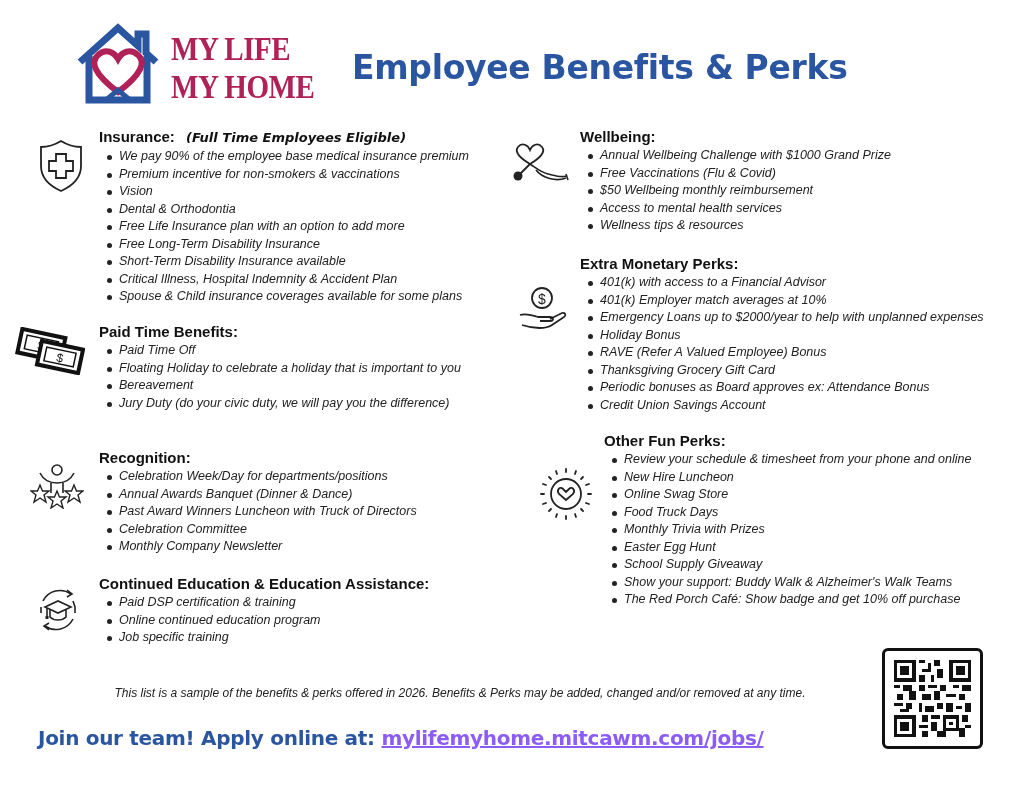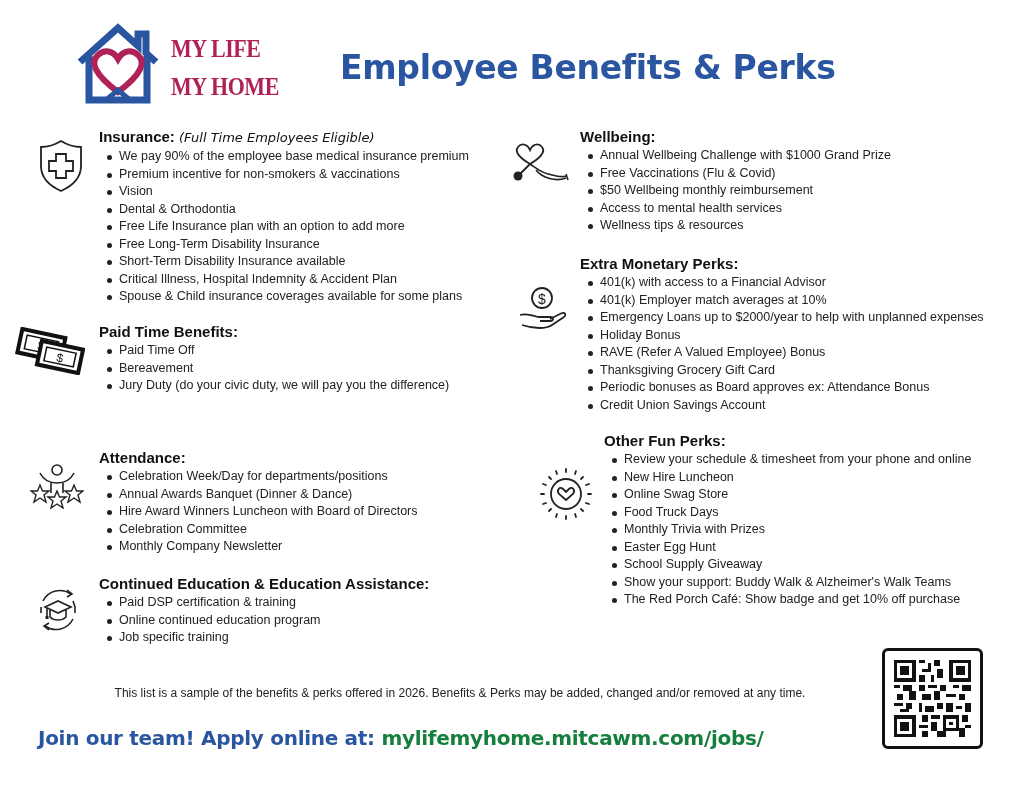--- a/index.html
+++ b/index.html
@@ -1,36 +1,36 @@
 <!DOCTYPE html>
 <html><head>
 <meta charset="utf-8">
 <style>
   * { box-sizing: border-box; margin: 0; padding: 0; }
   html, body { width: 1024px; height: 791px; background: #ffffff; overflow: hidden; }
   body { position: relative; font-family: "Liberation Sans", sans-serif; color: #1a1a1a; }
 
   .logo { position: absolute; left: 76px; top: 22px; width: 250px; height: 88px; }
   .logo-house { position: absolute; left: 0; top: 0; width: 84px; height: 84px; }
-  .logo-text { position: absolute; left: 95px; top: 8px; font-family: "Liberation Serif", "DejaVu Serif", serif; font-weight: bold; color: #b02257; font-size: 25px; line-height: 38px; letter-spacing: -0.5px; }
+  .logo-text { position: absolute; left: 95px; top: 8px; font-family: "Liberation Serif", "DejaVu Serif", serif; font-weight: bold; color: #b02257; font-size: 33px; line-height: 38px; letter-spacing: -0.5px; }
   .logo-text div { white-space: nowrap; transform: scaleX(0.88); transform-origin: left; }
 
-  .page-title { position: absolute; left: 340px; top: 48px; font-family: "DejaVu Sans", sans-serif; font-weight: bold; font-size: 33px; color: #2a55a0; white-space: nowrap; letter-spacing: -0.3px; }
+  .page-title { position: absolute; left: 352px; top: 48px; font-family: "DejaVu Sans", sans-serif; font-weight: bold; font-size: 33px; color: #2a55a0; white-space: nowrap; letter-spacing: -0.3px; }
 
   .section { position: absolute; }
   .section .icon { position: absolute; }
   .section h2 { font-family: "Liberation Sans", sans-serif; font-weight: bold; font-size: 15px; color: #111; white-space: nowrap; line-height: 18px; }
-  .section h2 .note { font-weight: normal; font-style: italic; font-size: 13px; font-family: "DejaVu Sans", sans-serif; }
-  .section ul { list-style: none; margin-left: 6px; margin-top: 1px; }
+  .section h2 .note { font-weight: bold; font-style: italic; font-size: 13px; font-family: "DejaVu Sans", sans-serif; margin-left: 7px; }
+  .section ul { list-style: none; margin-left: 6px; margin-top: 1px; font-style: italic; }
   .section li { position: relative; font-size: 12.5px; line-height: 17.5px; padding-left: 14px; white-space: nowrap; color: #222; }
   .section li::before { content: ""; position: absolute; left: 2px; top: 7px; width: 5px; height: 5px; background: #222; border-radius: 50%; }
 
-  .footer-note { position: absolute; left: 60px; top: 685px; width: 800px; text-align: center; font-size: 12px; line-height: 17px; color: #222; }
+  .footer-note { position: absolute; left: 60px; top: 685px; width: 800px; text-align: center; font-size: 12px; line-height: 17px; color: #222; font-style: italic; }
   .cta { position: absolute; left: 38px; top: 726px; font-family: "DejaVu Sans", sans-serif; font-weight: bold; font-size: 20px; color: #2a55a0; white-space: nowrap; letter-spacing: -0.3px; }
-  .cta a { color: #15803d; }
+  .cta a { color: #8b5cf6; text-decoration: underline; }
 
   .qr { position: absolute; left: 882px; top: 648px; width: 101px; height: 101px; border: 3px solid #111; border-radius: 6px; padding: 9px; background: #fff; }
 </style>
 </head>
 <body>
 
 <div class="logo">
   <svg class="logo-house" viewBox="0 0 84 84">
     <path d="M4 40 L42 6 L62 24 L62 12 L70 12 L70 31 L80 40" fill="none" stroke="#2a55a0" stroke-width="7" stroke-linejoin="miter"></path>
     <path d="M13 34 L13 78 L71 78 L71 34" fill="none" stroke="#2a55a0" stroke-width="7"></path>
@@ -73,39 +73,40 @@
     </g>
     <g transform="rotate(12 45 30)">
       <rect x="24" y="18" width="42" height="24" fill="#fff" stroke="#111" stroke-width="4"></rect>
       <rect x="30" y="23" width="30" height="14" fill="none" stroke="#111" stroke-width="1.5"></rect>
       <text x="45" y="35" font-size="12" text-anchor="middle" font-family="Liberation Sans, sans-serif" fill="#111">$</text>
     </g>
   </svg>
   <h2>Paid Time Benefits:</h2>
   <ul>
     <li>Paid Time Off</li>
+    <li>Floating Holiday to celebrate a holiday that is important to you</li>
     <li>Bereavement</li>
     <li>Jury Duty (do your civic duty, we will pay you the difference)</li>
   </ul>
 </div>
 
 <div class="section" style="left:99px; top:449px;">
   <svg class="icon" style="left:-69px; top:14px;" width="54" height="46" viewBox="0 0 54 46">
     <circle cx="27" cy="7" r="5" fill="none" stroke="#222" stroke-width="1.6"></circle>
     <path d="M10 10 C14 18 20 20 27 20 C34 20 40 18 44 10" fill="none" stroke="#222" stroke-width="1.6"></path>
     <path d="M21 20 L21 30 M33 20 L33 30" stroke="#222" stroke-width="1.6"></path>
     <path d="M10 22 L12.5 28 L19 28 L14 32 L16 39 L10 35 L4 39 L6 32 L1 28 L7.5 28 Z" fill="none" stroke="#222" stroke-width="1.4"></path>
     <path d="M27 28 L29.5 34 L36 34 L31 38 L33 45 L27 41 L21 45 L23 38 L18 34 L24.5 34 Z" fill="none" stroke="#222" stroke-width="1.4"></path>
     <path d="M44 22 L46.5 28 L53 28 L48 32 L50 39 L44 35 L38 39 L40 32 L35 28 L41.5 28 Z" fill="none" stroke="#222" stroke-width="1.4"></path>
   </svg>
-  <h2>Attendance:</h2>
+  <h2>Recognition:</h2>
   <ul>
     <li>Celebration Week/Day for departments/positions</li>
     <li>Annual Awards Banquet (Dinner &amp; Dance)</li>
-    <li>Hire Award Winners Luncheon with Board of Directors</li>
+    <li>Past Award Winners Luncheon with Truck of Directors</li>
     <li>Celebration Committee</li>
     <li>Monthly Company Newsletter</li>
   </ul>
 </div>
 
 <div class="section" style="left:99px; top:575px;">
   <svg class="icon" style="left:-64px; top:12px;" width="46" height="46" viewBox="0 0 46 46">
     <path d="M8 14 A19 19 0 0 1 36 7" fill="none" stroke="#222" stroke-width="1.6"></path>
     <path d="M32 3 L37 7 L32 10" fill="none" stroke="#222" stroke-width="1.6"></path>
     <path d="M38 32 A19 19 0 0 1 10 39" fill="none" stroke="#222" stroke-width="1.6"></path>

